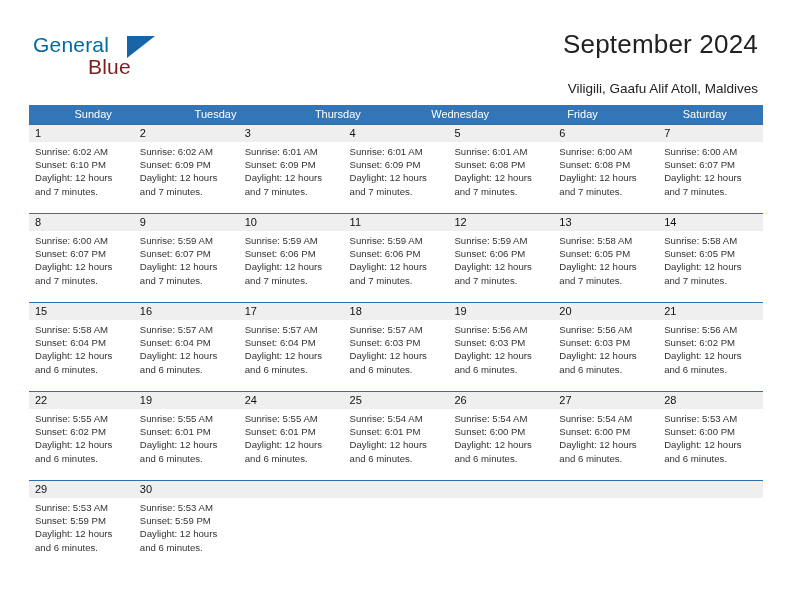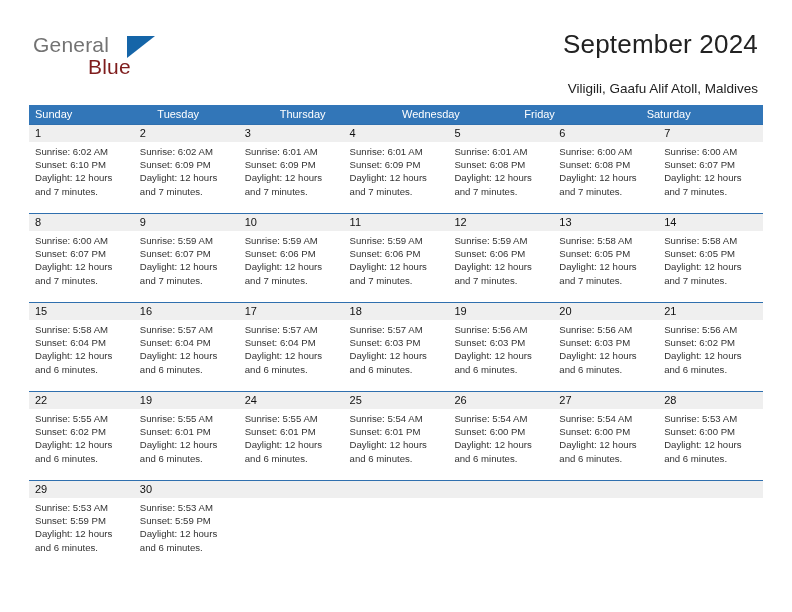--- a/index.html
+++ b/index.html
@@ -35,21 +35,21 @@
     top: 33px;
     width: 120px;
     height: 48px;
   }
   .logo-general {
     position: absolute;
     left: 0;
     top: 0;
     font-size: 21px;
     letter-spacing: 0.2px;
-    color: #737373;
+    color: #0369a1;
     line-height: 24px;
   }
   .logo-blue {
     position: absolute;
     left: 55px;
     top: 22px;
     font-size: 21px;
     letter-spacing: 0.2px;
     color: #7f1d1d;
     line-height: 24px;
@@ -89,20 +89,21 @@
     position: absolute;
     left: 29px;
     top: 105px;
     width: 734px;
   }
   .weekday-row {
     display: flex;
     width: 734px;
     height: 19px;
     background: #3276b8;
+    text-align: center;
   }
   .weekday {
     flex: 1 1 0;
     min-width: 0;
     font-size: 11px;
     color: #ffffff;
     line-height: 19px;
     padding-left: 6px;
     box-sizing: border-box;
     white-space: nowrap;

